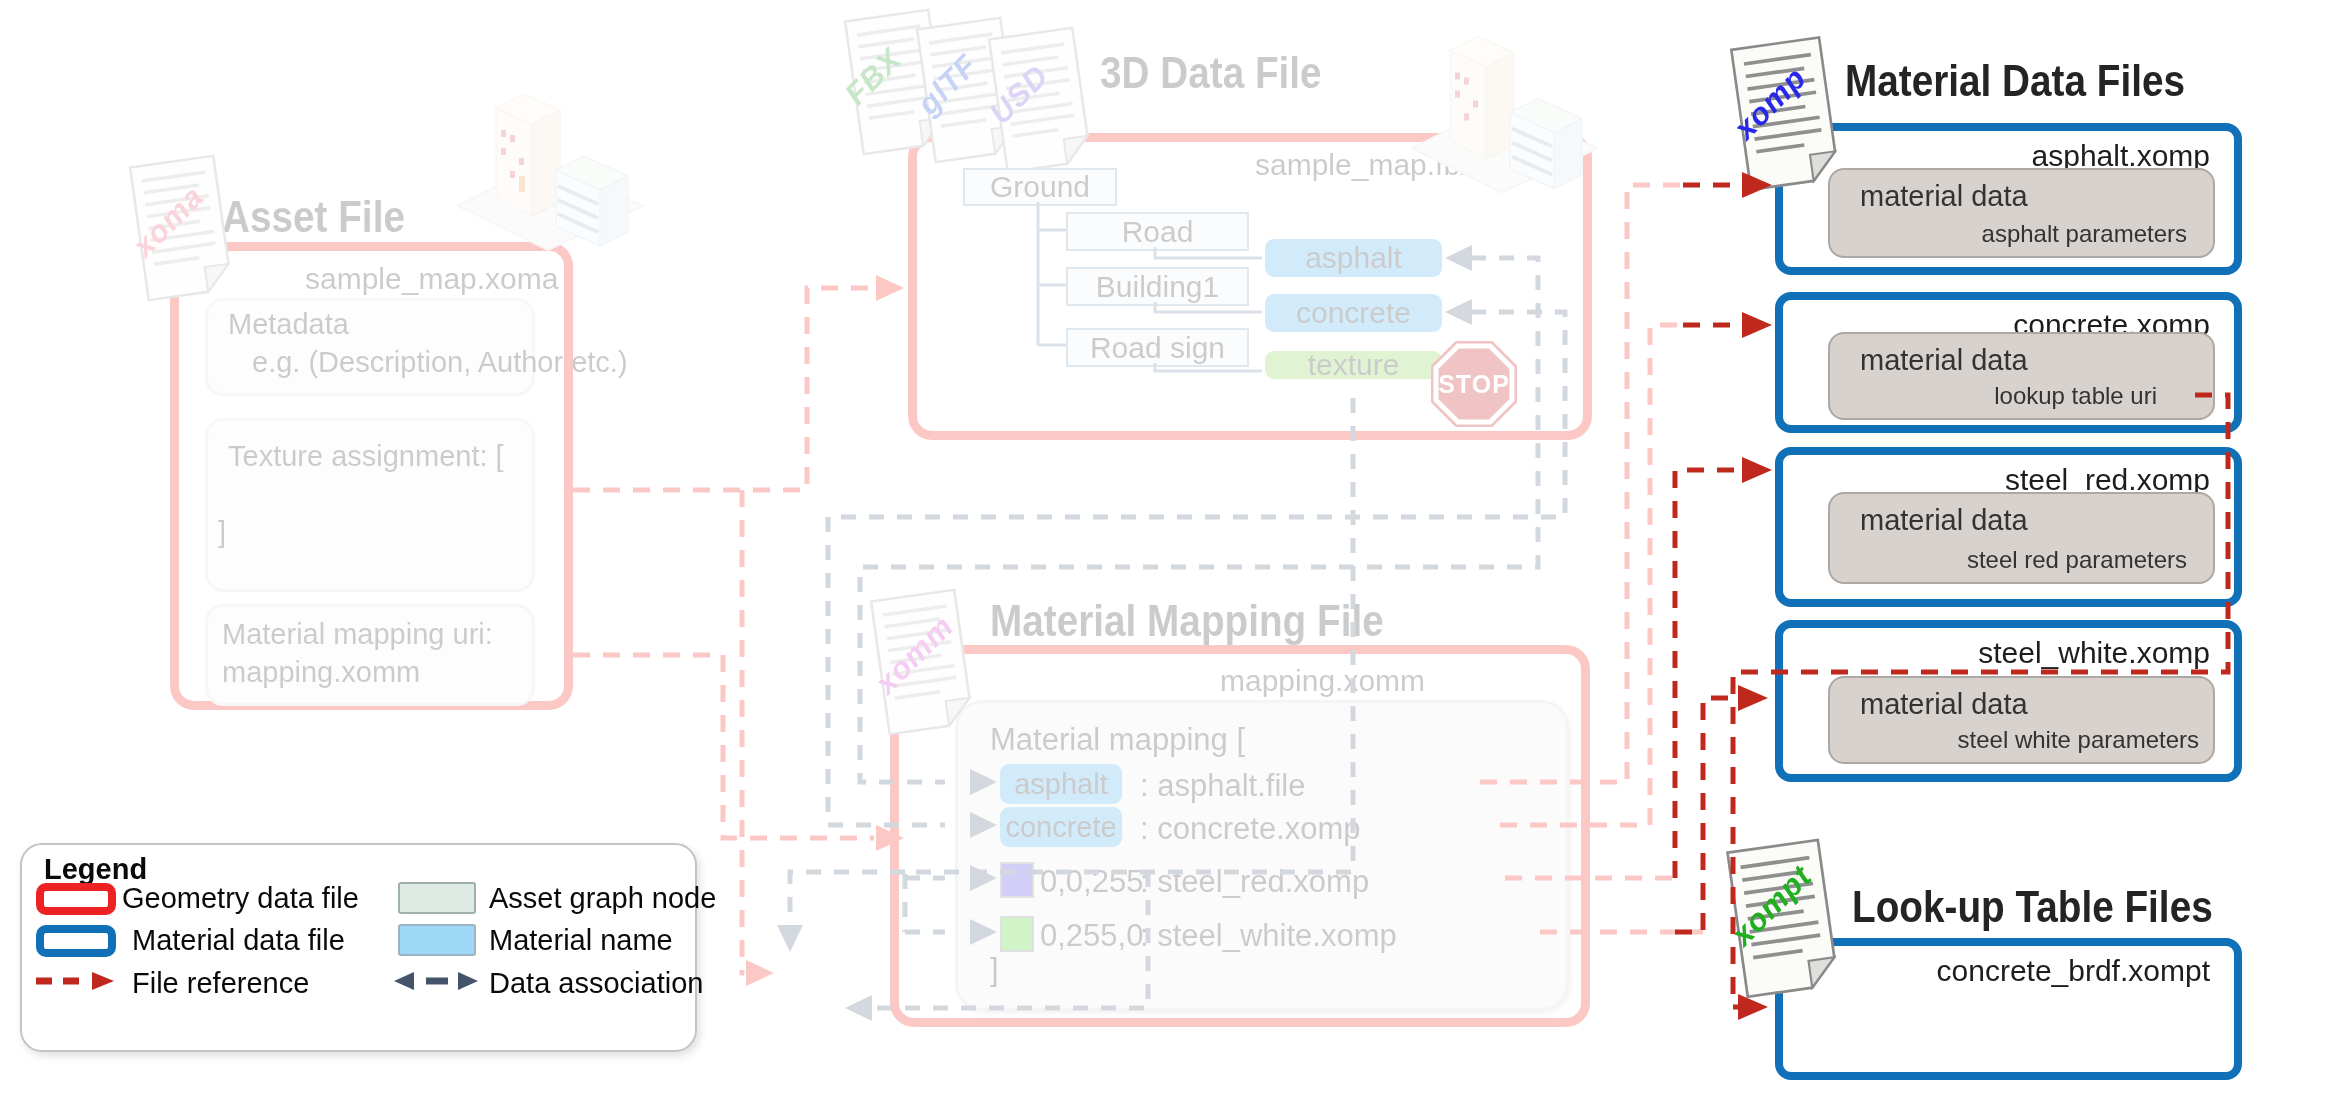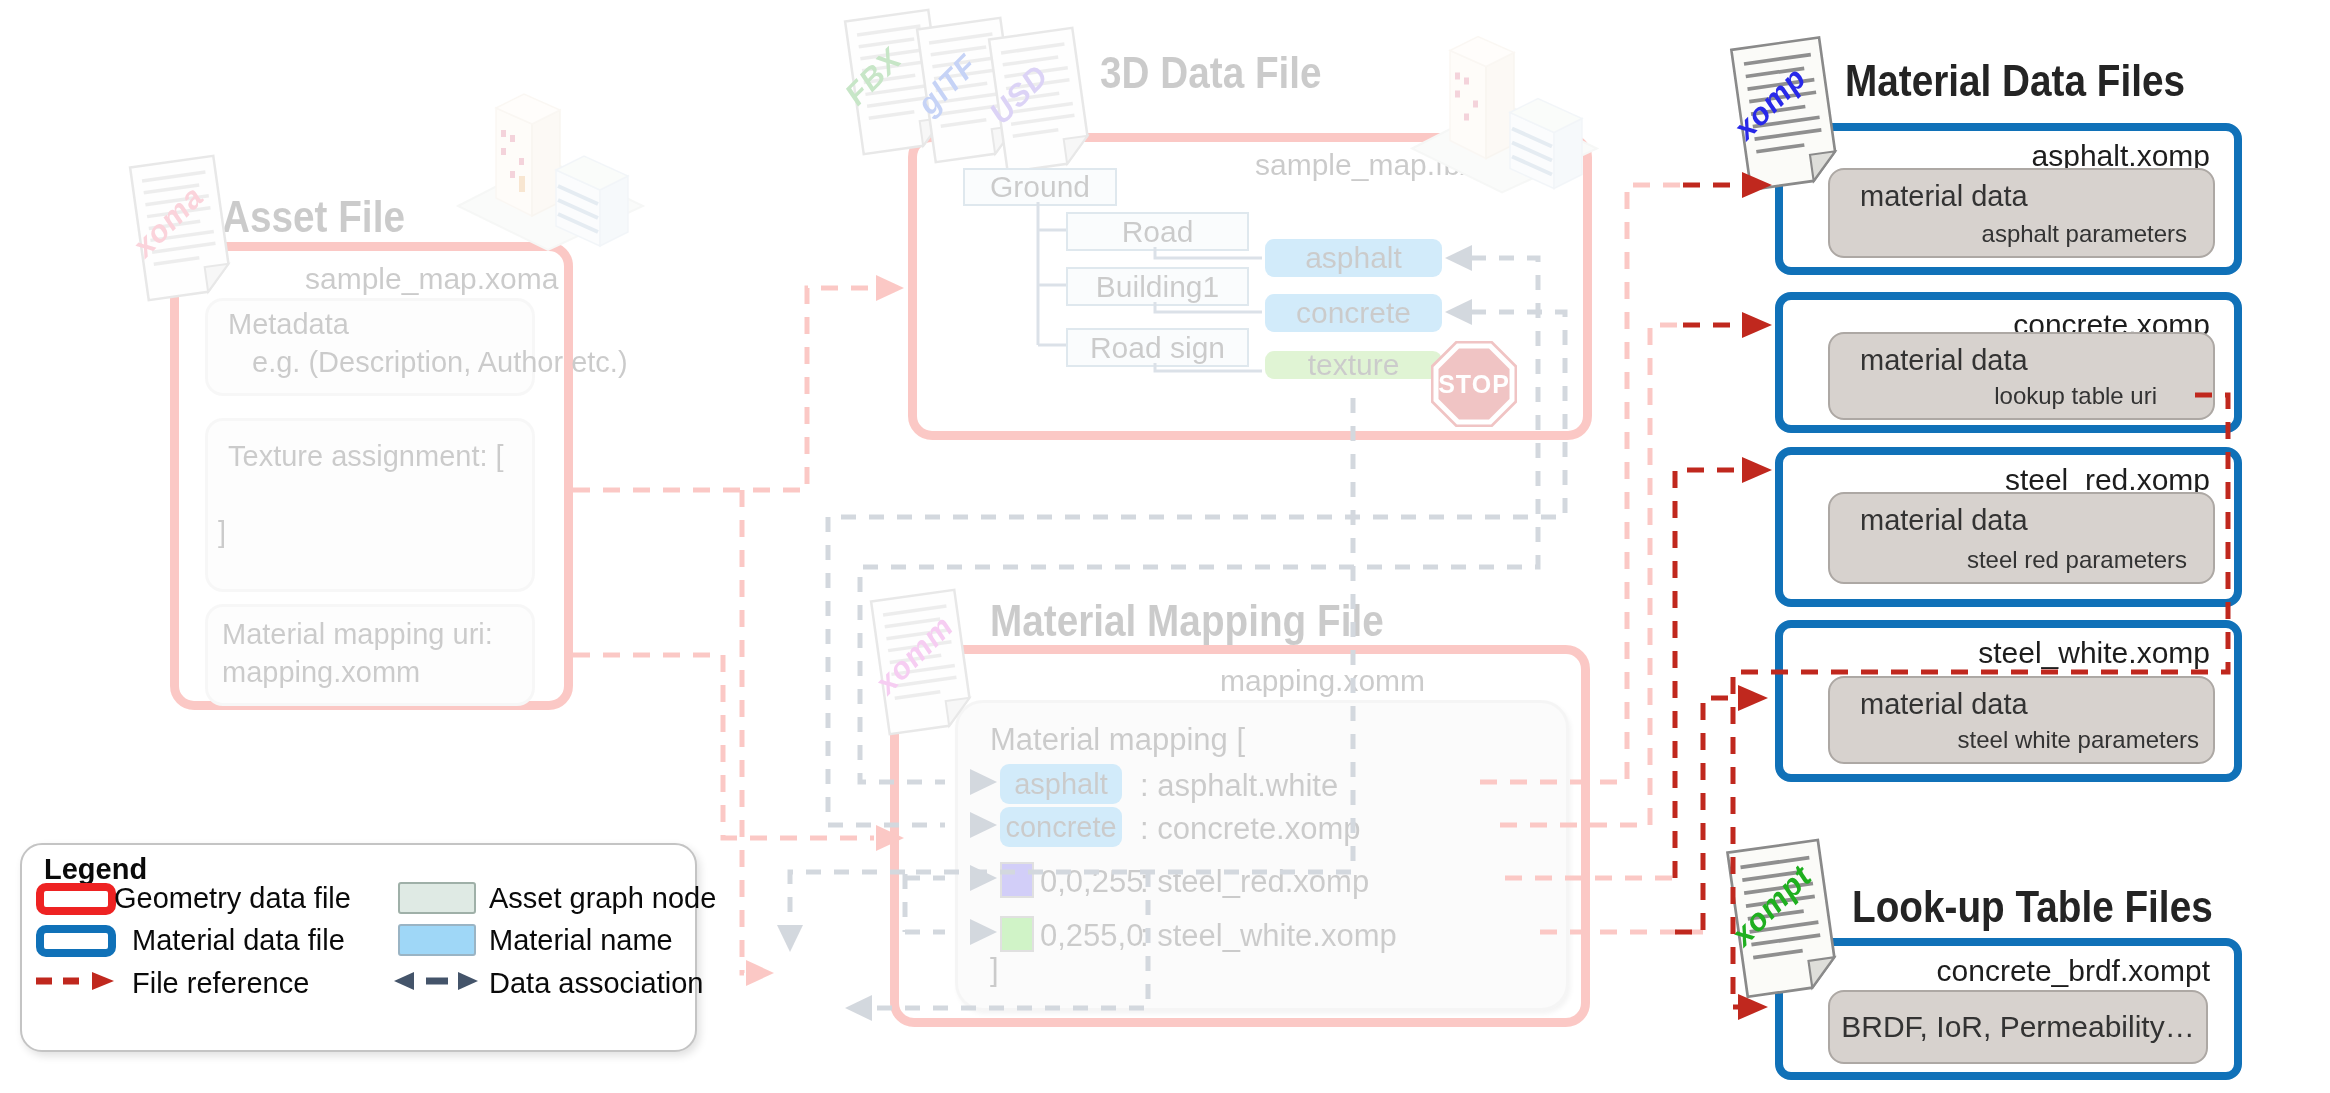--- a/index.html
+++ b/index.html
@@ -228,21 +228,21 @@
       <span class="abs" style="left:0;top:32px;width:92px;text-align:center;color:#fff;font-weight:bold;font-size:25px;letter-spacing:1px;">STOP</span>
     </div>
 
     <div class="abs redbox" style="left:890px;top:645px;width:682px;height:364px;"></div>
     <div class="abs bigtitle" style="left:990px;top:596px;">Material Mapping File</div>
     <div class="abs filename" style="left:1220px;top:664px;">mapping.xomm</div>
     <div class="abs" style="left:955px;top:700px;width:608px;height:305px;background:#f1f1f1;border:3px solid #dcdcdc;border-radius:28px;box-shadow:2px 3px 5px rgba(0,0,0,.18);"></div>
 
     <div class="abs mrow" style="left:990px;top:722px;">Material mapping [</div>
     <div class="abs chip blue" style="left:1000px;top:764px;width:122px;height:40px;font-size:29px;">asphalt</div>
-    <div class="abs mrow" style="left:1140px;top:768px;">: asphalt.white</div>
+    <div class="abs mrow" style="left:1140px;top:768px;">: asphalt.file</div>
     <div class="abs chip blue" style="left:1000px;top:807px;width:122px;height:40px;font-size:29px;">concrete</div>
     <div class="abs mrow" style="left:1140px;top:811px;">: concrete.xomp</div>
 
     <div class="sw sw-blue" style="left:1000px;top:862px;"></div>
     <div class="abs mrow" style="left:1040px;top:864px;">0,0,255</div>
     <div class="abs mrow" style="left:1140px;top:864px;">: steel_red.xomp</div>
     <div class="sw sw-green" style="left:1000px;top:916px;"></div>
     <div class="abs mrow" style="left:1040px;top:918px;">0,255,0</div>
     <div class="abs mrow" style="left:1140px;top:918px;">: steel_white.xomp</div>
     <div class="abs mrow" style="left:990px;top:952px;">]</div>
@@ -366,23 +366,20 @@
             <line x1="14" y1="102" x2="60" y2="102"></line>
           </g>
         </svg>
       <span class="doc-label" style="color:#2828e8;">xomp</span>
     </div>
 
     <div class="abs bigtitle" style="left:1852px;top:882px;">Look-up Table Files</div>
     <div class="mbox" style="top:938px;height:142px;">
       <span class="fname">concrete_brdf.xompt</span>
     </div>
-    <div class="mdata" style="left:1828px;top:990px;width:380px;height:74px;">
-      <span class="lc">BRDF, IoR, Permeability…</span>
-    </div>
     <div class="doc" style="left:1732px;top:843px;transform:rotate(-8deg);">
       <svg width="100" height="152" viewBox="0 0 92 140">
           <path d="M4 3 H88 V112 L64 137 H4 Z" fill="#fbfbf8" stroke="#8a8a8a" stroke-width="2.5"></path>
           <path d="M88 112 L64 137 V112 Z" fill="#dededa" stroke="#8a8a8a" stroke-width="2"></path>
           <g stroke="#8f8f8f" stroke-width="3.5">
             <line x1="14" y1="18" x2="78" y2="18"></line>
             <line x1="14" y1="30" x2="70" y2="30"></line>
             <line x1="14" y1="42" x2="78" y2="42"></line>
             <line x1="14" y1="54" x2="78" y2="54"></line>
             <line x1="14" y1="66" x2="66" y2="66"></line>
@@ -407,21 +404,21 @@
         <polygon points="1742,312 1772,325 1742,338"></polygon>
         <polygon points="1742,457 1772,470 1742,483"></polygon>
         <polygon points="1738,685 1768,698 1738,711"></polygon>
         <polygon points="1738,994 1768,1007 1738,1020"></polygon>
       </g>
     </svg>
 
     <div class="legend">
       <span class="ltitle">Legend</span>
       <div class="lg-geo"></div>
-      <span class="llabel" style="left:92px;top:37px;text-align:center;">Geometry data file</span>
+      <span class="llabel" style="left:100px;top:37px;text-align:center;">Geometry data file</span>
       <div class="lg-mat"></div>
       <span class="llabel" style="left:110px;top:79px;">Material data file</span>
       <svg class="abs" style="left:12px;top:125px;" width="88" height="22" viewBox="0 0 88 22">
         <line x1="2" y1="11" x2="54" y2="11" stroke="#c0281e" stroke-width="7" stroke-dasharray="16 11"></line>
         <polygon points="58,2 80,11 58,20" fill="#c0281e"></polygon>
       </svg>
       <span class="llabel" style="left:110px;top:122px;">File reference</span>
       <div class="lg-scene"></div>
       <span class="llabel" style="left:467px;top:37px;">Asset graph node</span>
       <div class="lg-name"></div>

